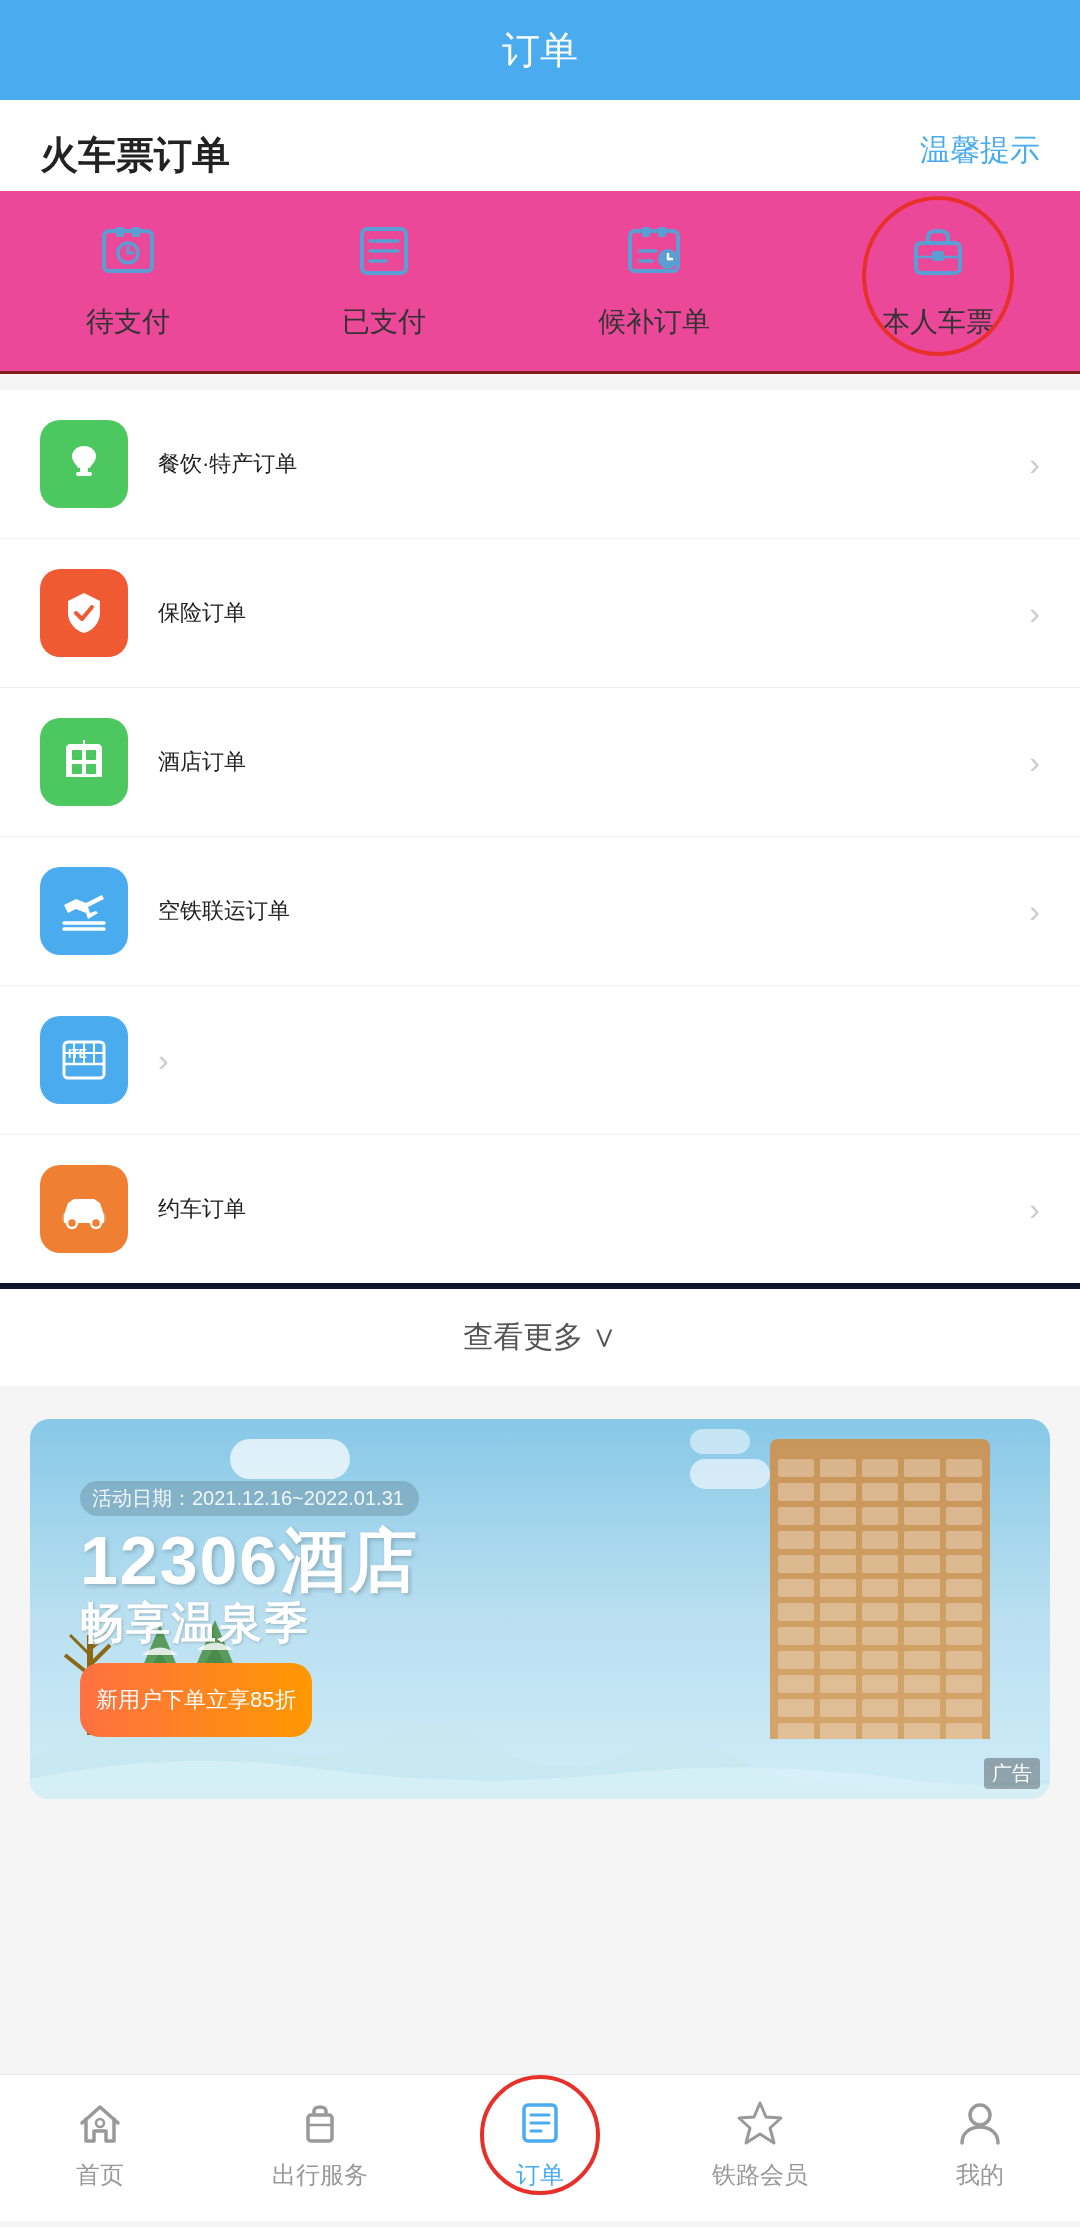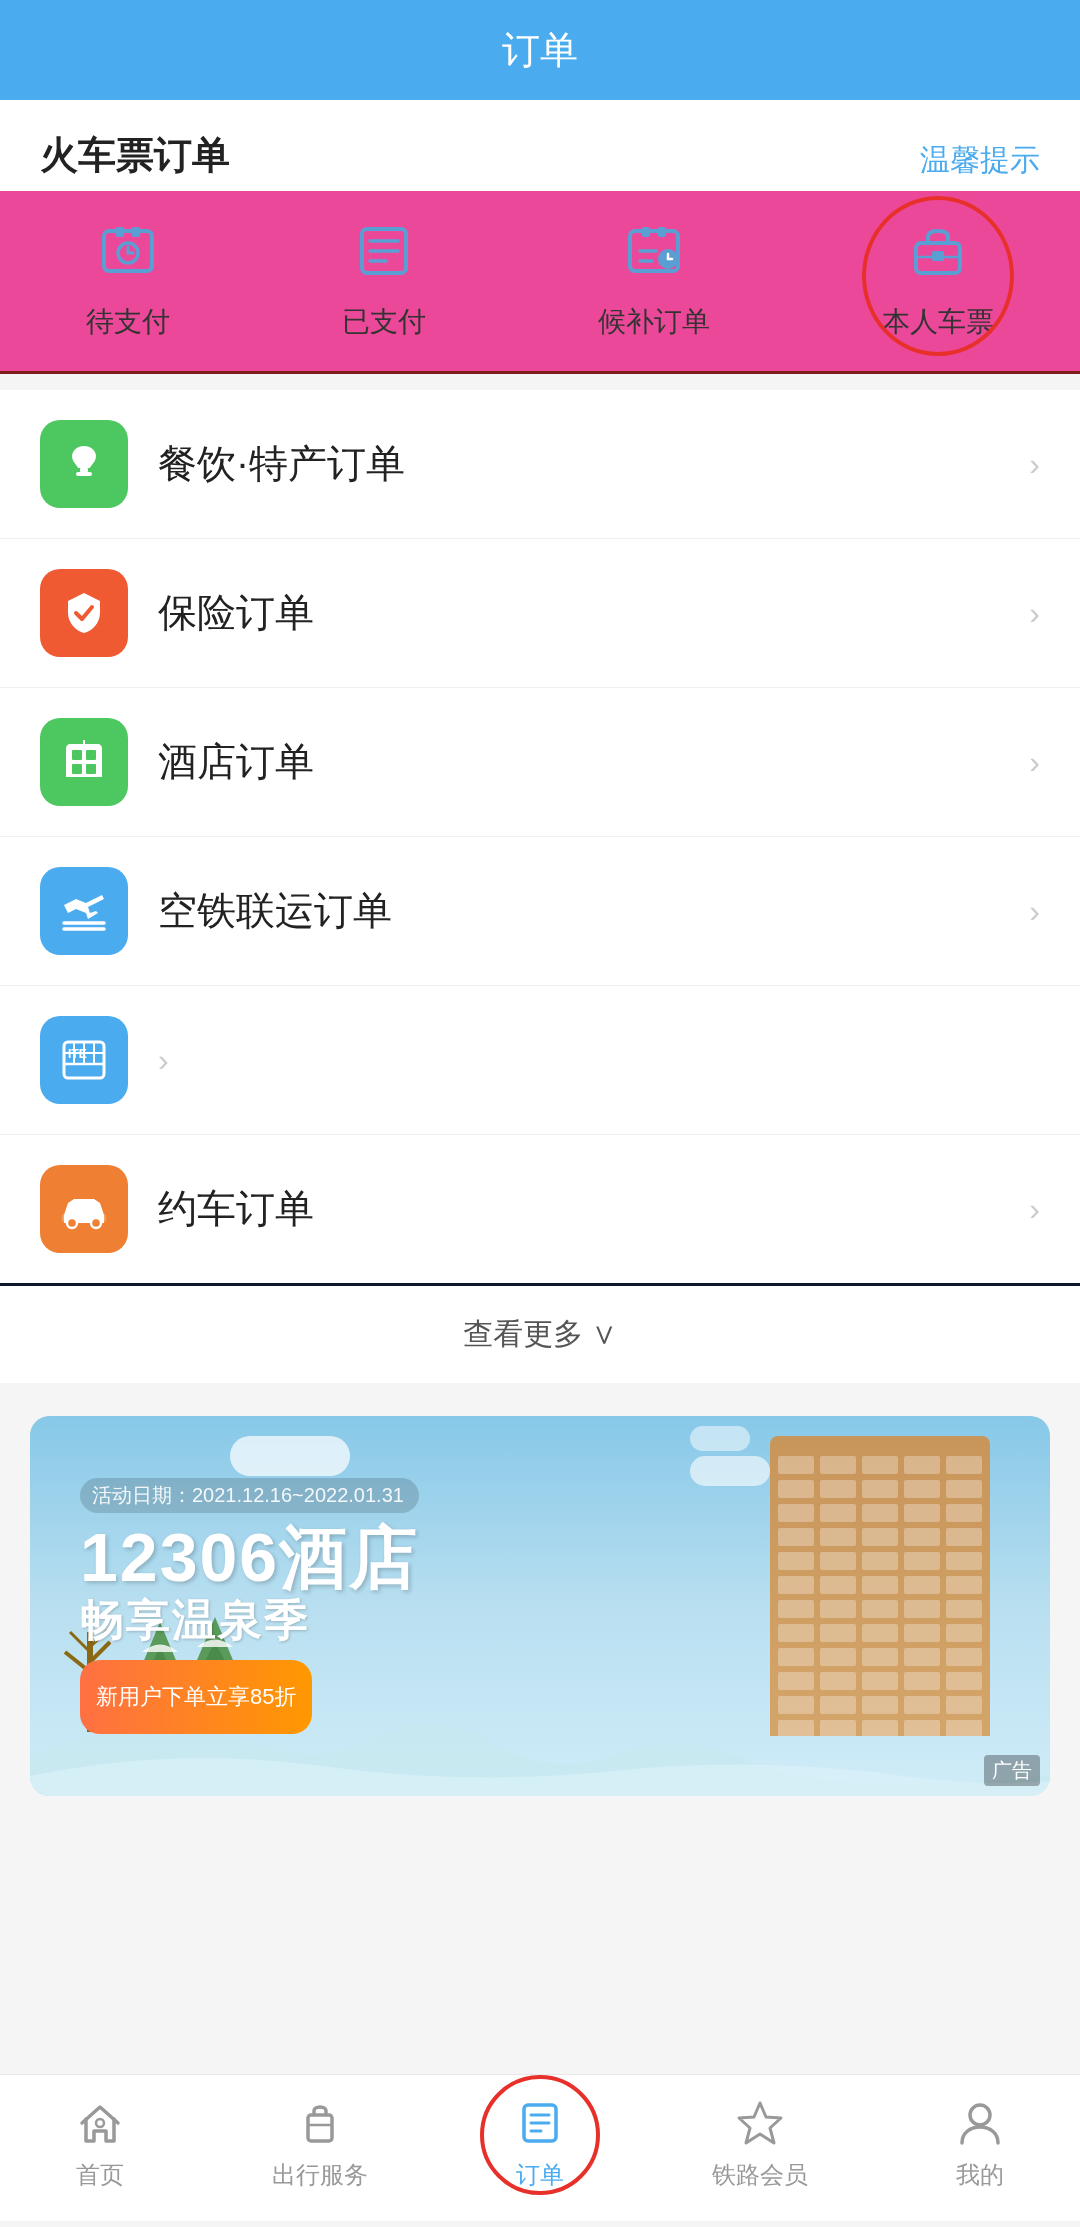--- a/index.html
+++ b/index.html
@@ -24,21 +24,21 @@
       color: #fff;
       font-size: 38px;
       font-weight: 500;
     }
 
     
     .section-header {
       background: #fff;
       padding: 30px 40px 10px 40px;
       display: flex;
-      align-items: flex-end;
+      align-items: flex-start;
       justify-content: space-between;
     }
     .section-title {
       font-size: 38px;
       font-weight: bold;
       color: #222;
     }
     .section-hint {
       font-size: 30px;
       color: #4AABEF;
@@ -111,38 +111,38 @@
       justify-content: center;
       margin-right: 30px;
       flex-shrink: 0;
     }
     .order-icon-wrap svg {
       width: 52px;
       height: 52px;
       fill: #fff;
     }
     .order-label {
-      font-size: 39px;
+      font-size: 22px;
       color: #222;
       flex: 1;
     }
     .order-arrow {
       color: #ccc;
       font-size: 32px;
     }
 
     
     .see-more {
       background: #fff;
       text-align: center;
       padding: 28px;
       font-size: 30px;
       color: #555;
       cursor: pointer;
-      border-top: 3px solid #0f172a;
+      border-top: 6px solid #0f172a;
       margin-top: 0;
     }
 
     
     .banner-wrap {
       margin: 33px 30px;
       border-radius: 20px;
       overflow: hidden;
       background: linear-gradient(135deg, #a8d8ea 0%, #87ceeb 40%, #b8e4f9 60%, #daeef9 100%);
       height: 380px;

